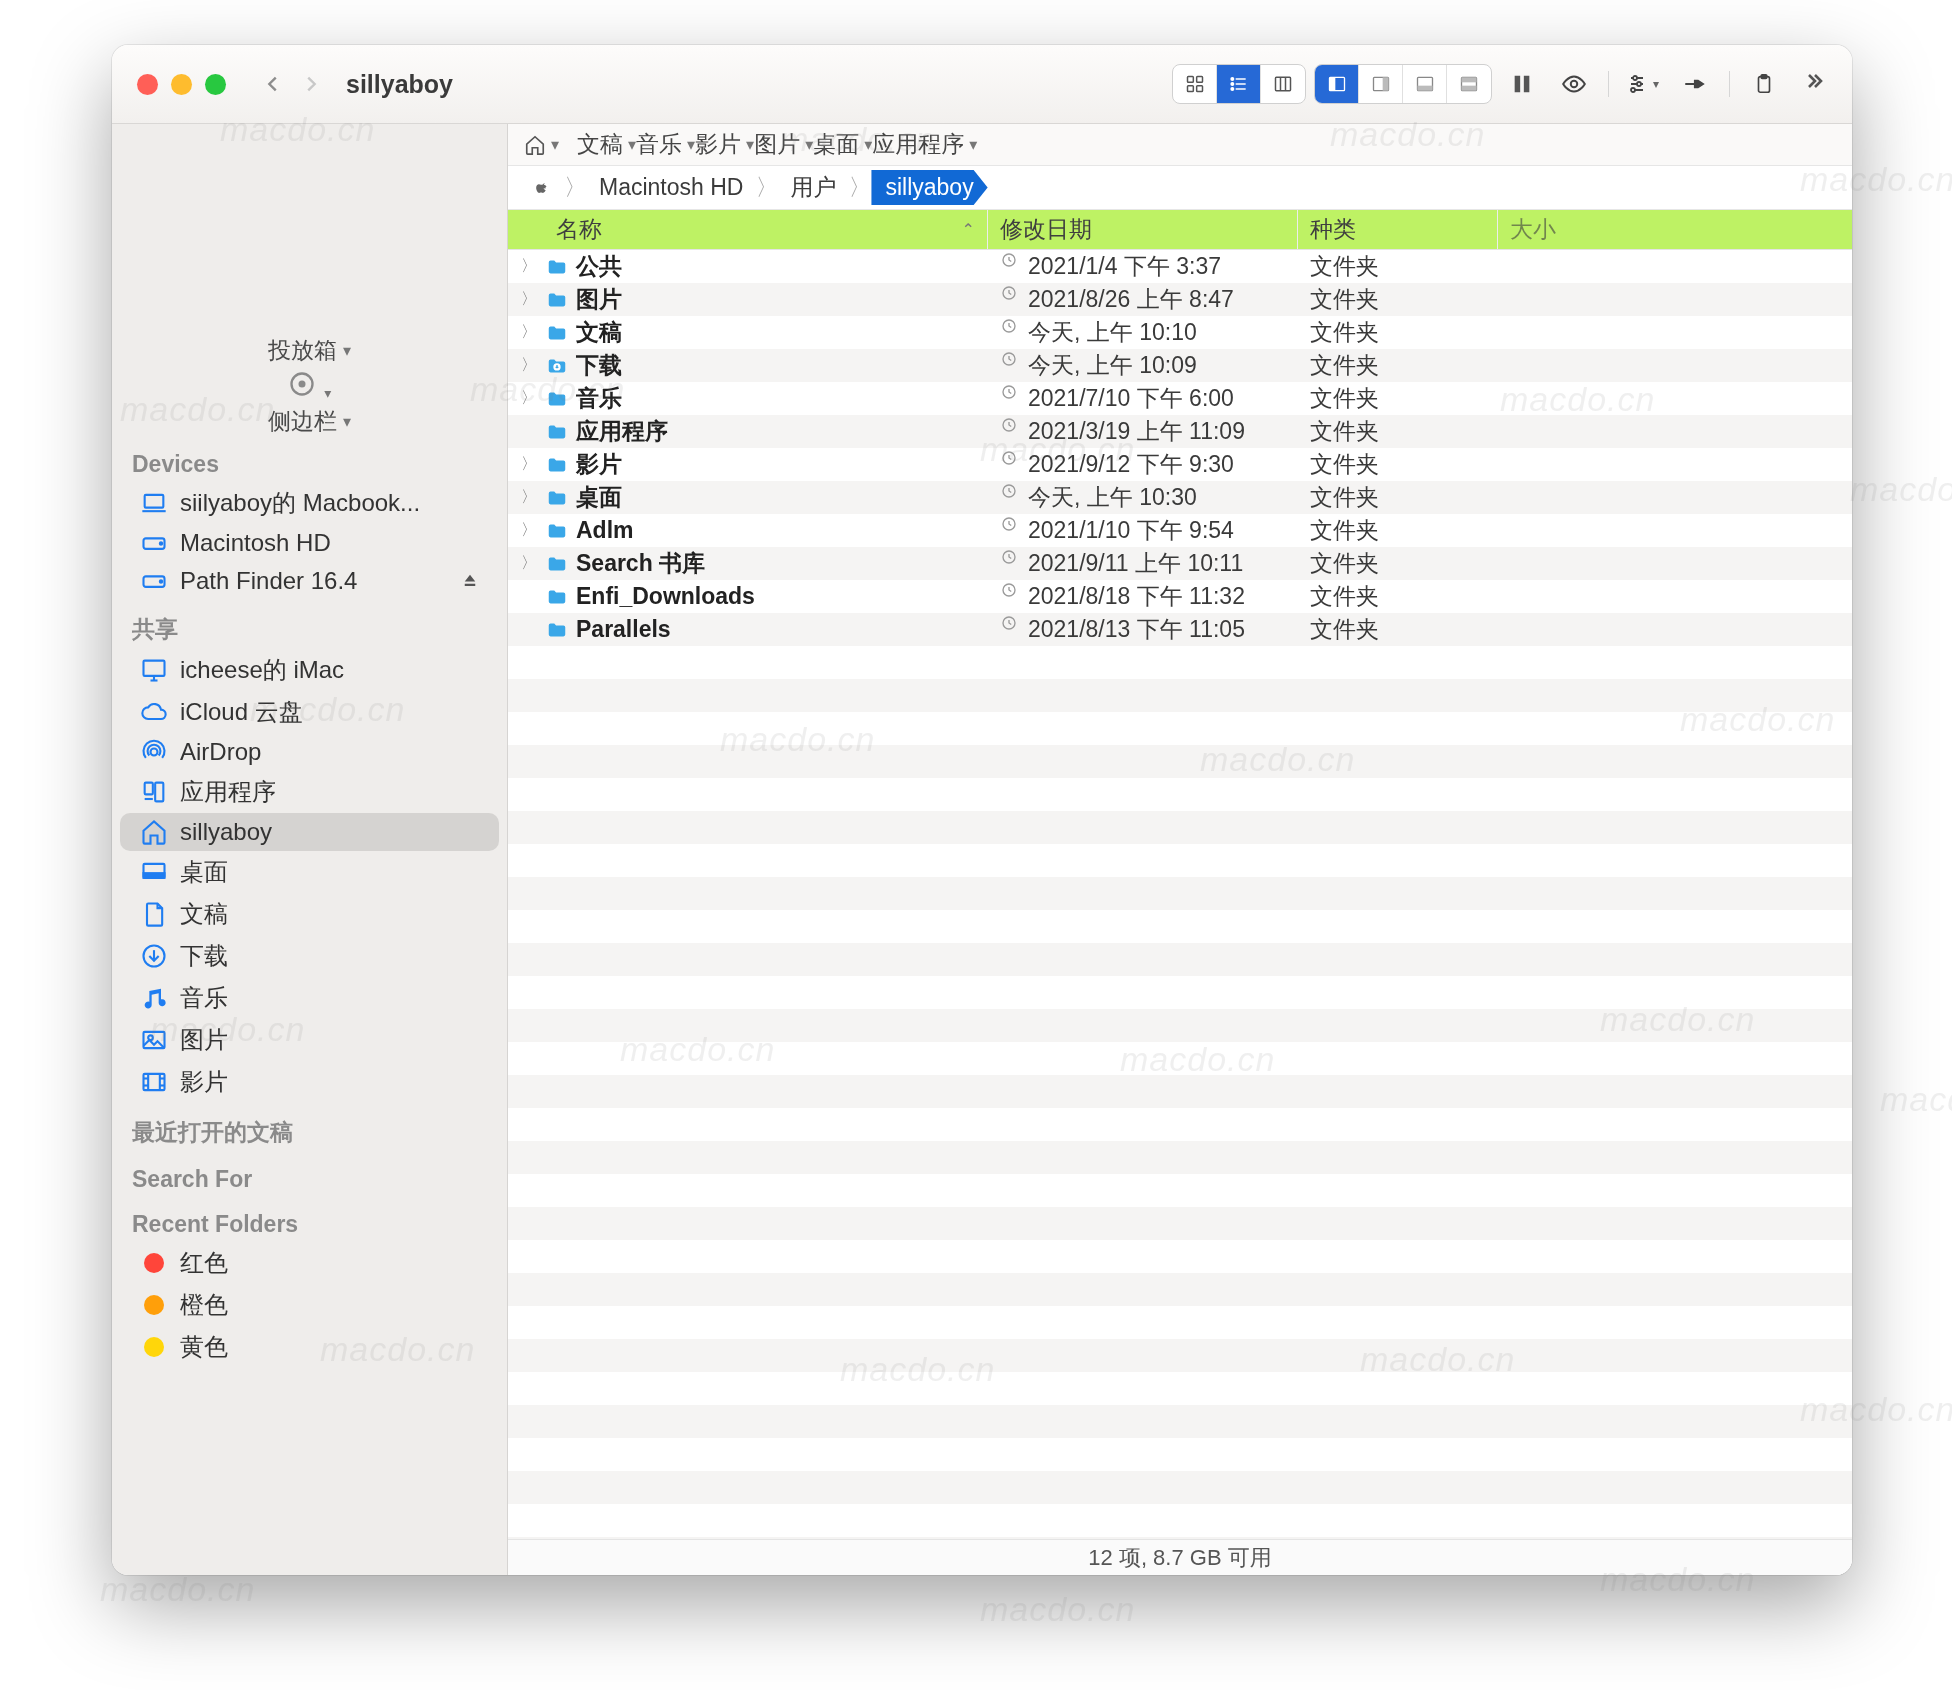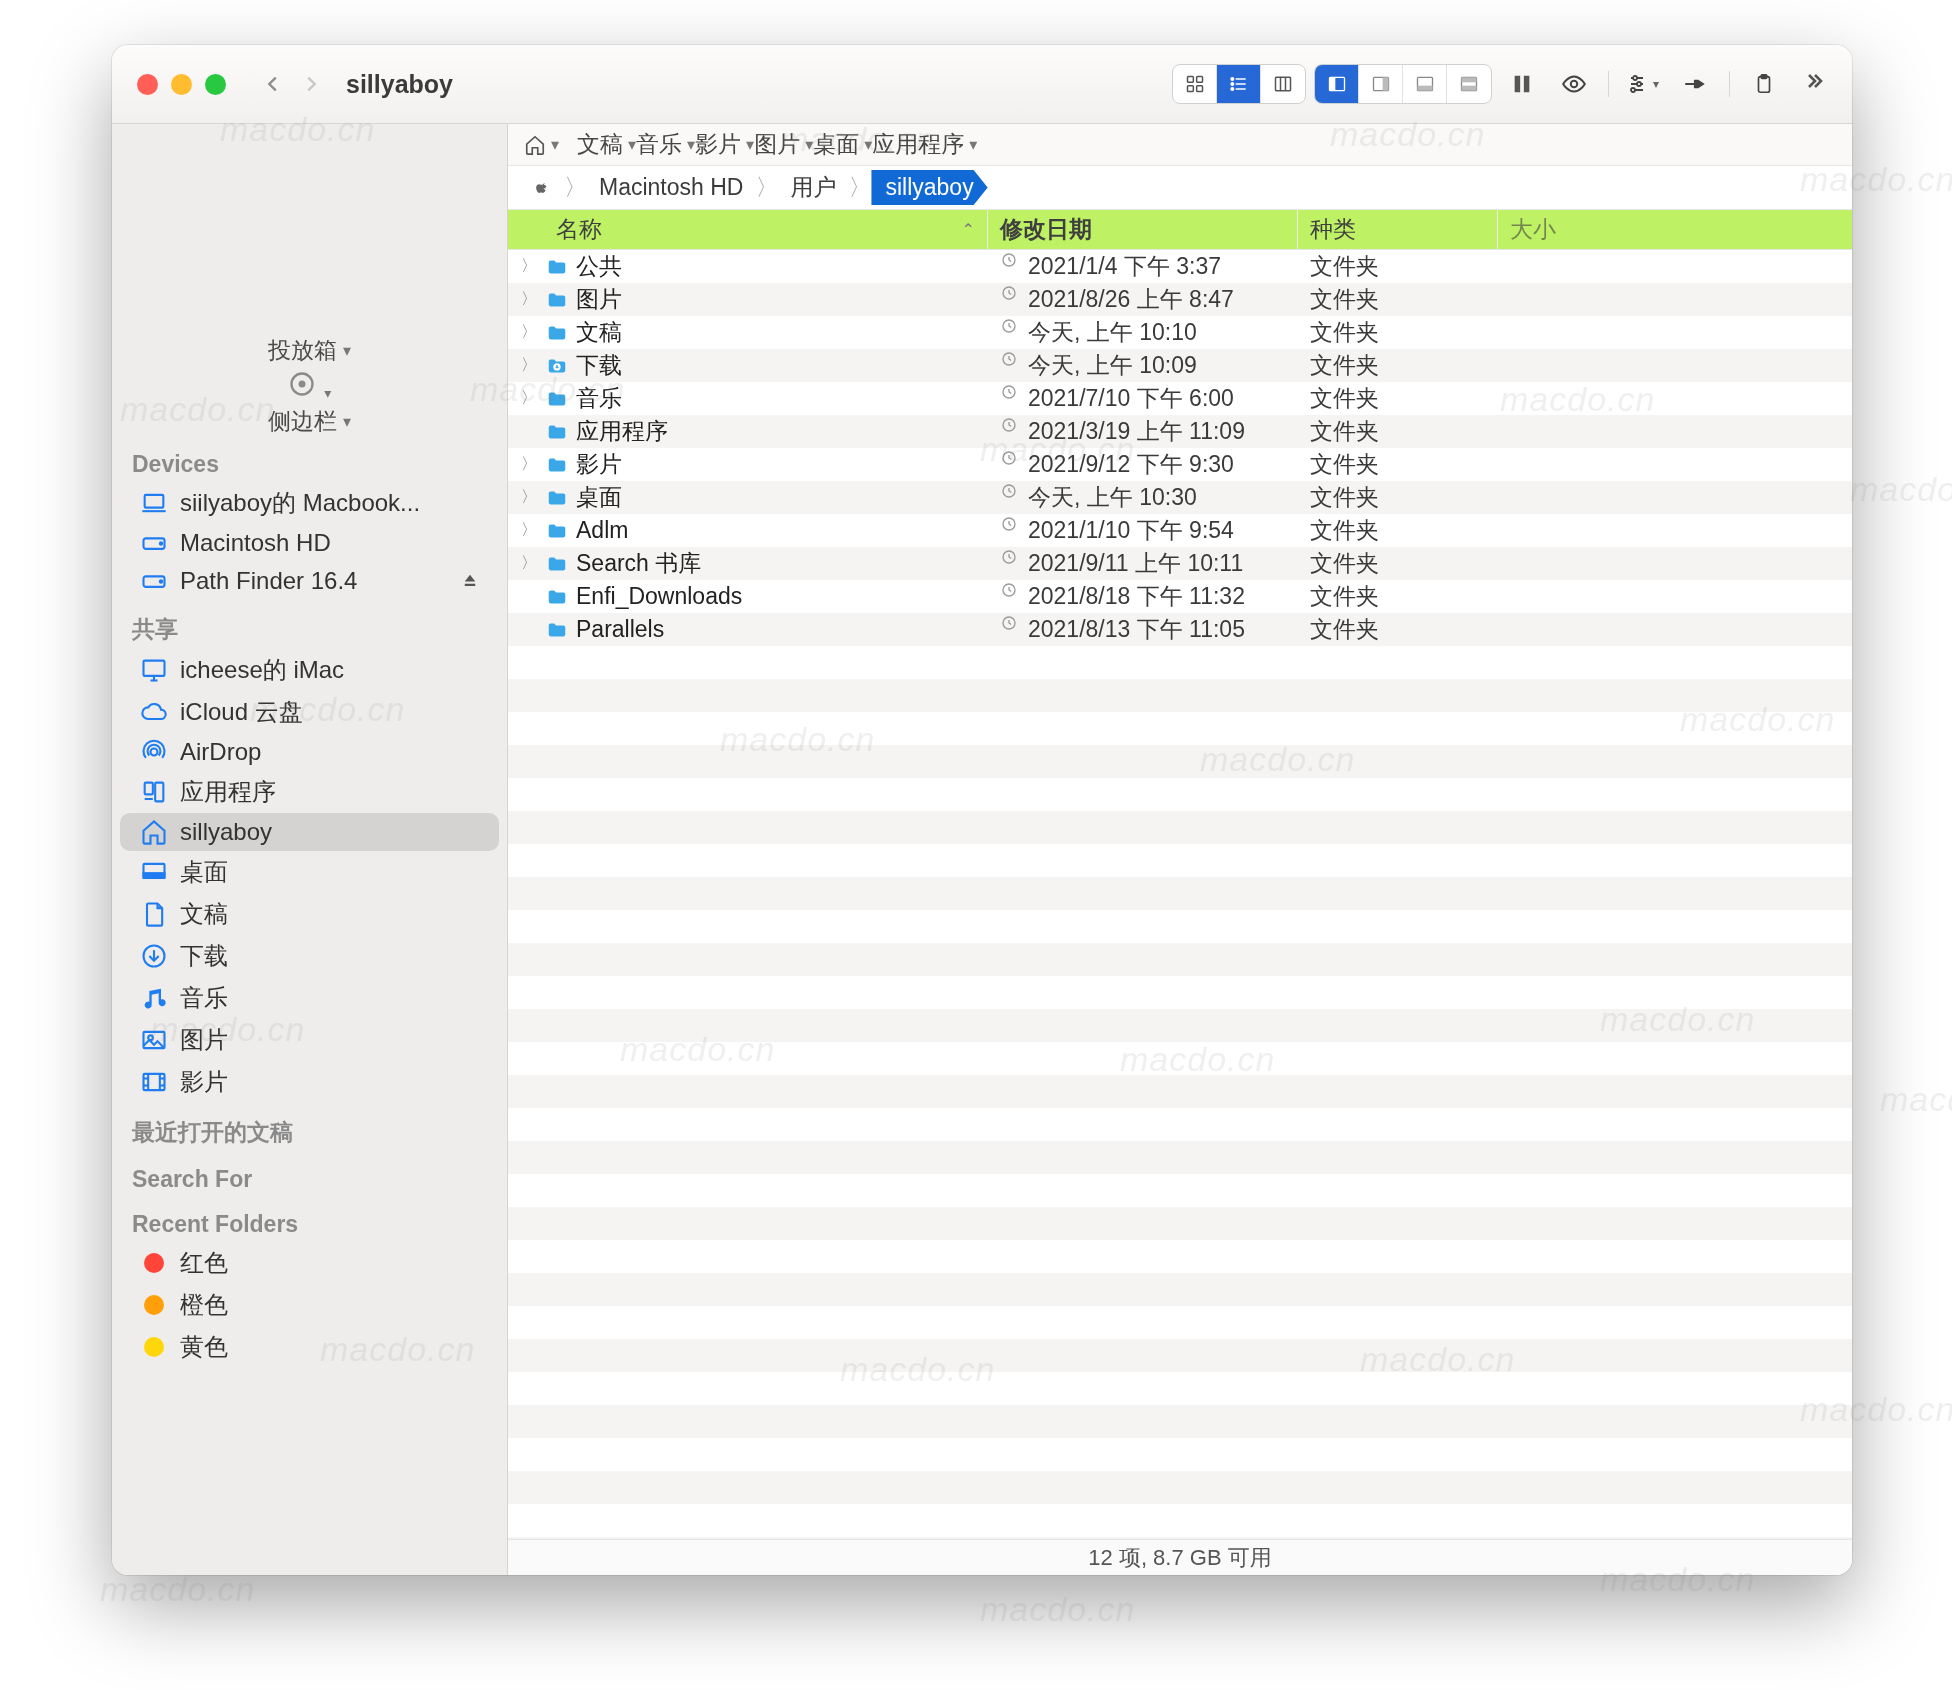--- a/index.html
+++ b/index.html
@@ -65,31 +65,31 @@
   clip-path: polygon(0 0, calc(100% - 14px) 0, 100% 50%, calc(100% - 14px) 100%, 0 100%);
   margin-left: -2px;
 }
 
 .headerrow {
   display: flex; border-bottom: 1px solid #e4e4e4; font-size: 23px; color: #3f3f3f;
   background: #bef264; height: 40px; align-items: center;
 }
 .col-name { flex: 0 0 480px; padding-left: 48px; display: flex; align-items: center; }
 .col-name .sort { margin-left: auto; margin-right: 12px; color: #777; font-size: 16px; }
-.col-date { flex: 0 0 310px; padding-left: 12px; font-weight: bold; }
+.col-date { flex: 0 0 310px; padding-left: 12px; }
 .col-kind { flex: 0 0 200px; padding-left: 12px; }
 .col-size { flex: 1; padding-left: 12px; }
 .colborder { border-right: 1px solid #ececec; height: 100%; display: flex; align-items: center; }
 
 .listarea { flex: 1; overflow: hidden; background: repeating-linear-gradient(#fff 0 33px, #f5f4f3 33px 66px); }
 .row { display: flex; height: 33px; align-items: center; font-size: 23px; }
 .row .c-name { flex: 0 0 480px; display: flex; align-items: center; padding-left: 12px; gap: 6px; }
 .row .disc { width: 18px; color: #7a7a7a; font-size: 16px; text-align: center; }
 .row .fico { width: 26px; height: 22px; display: inline-flex; align-items: center; justify-content: center; }
-.row .fname { color: #222; font-weight: 400; }
+.row .fname { color: #222; font-weight: 700; }
 .row .c-date { flex: 0 0 310px; padding-left: 12px; color: #3a3a3a; display: flex; gap: 8px; }
 .row .clock { color: #9a9a9a; display: inline-flex; width: 20px; }
 .row .c-kind { flex: 0 0 200px; padding-left: 12px; color: #3a3a3a; }
 
 .statusbar {
   height: 36px; border-top: 1px solid #e4e4e4; display: flex; align-items: center;
   justify-content: center; font-size: 22px; color: #555; background: #fafafa;
 }
 
 .watermark { position: absolute; color: rgba(120,120,120,.12); font-size: 34px; font-style: italic; pointer-events: none; transform: rotate(0deg); letter-spacing: 1px; }

